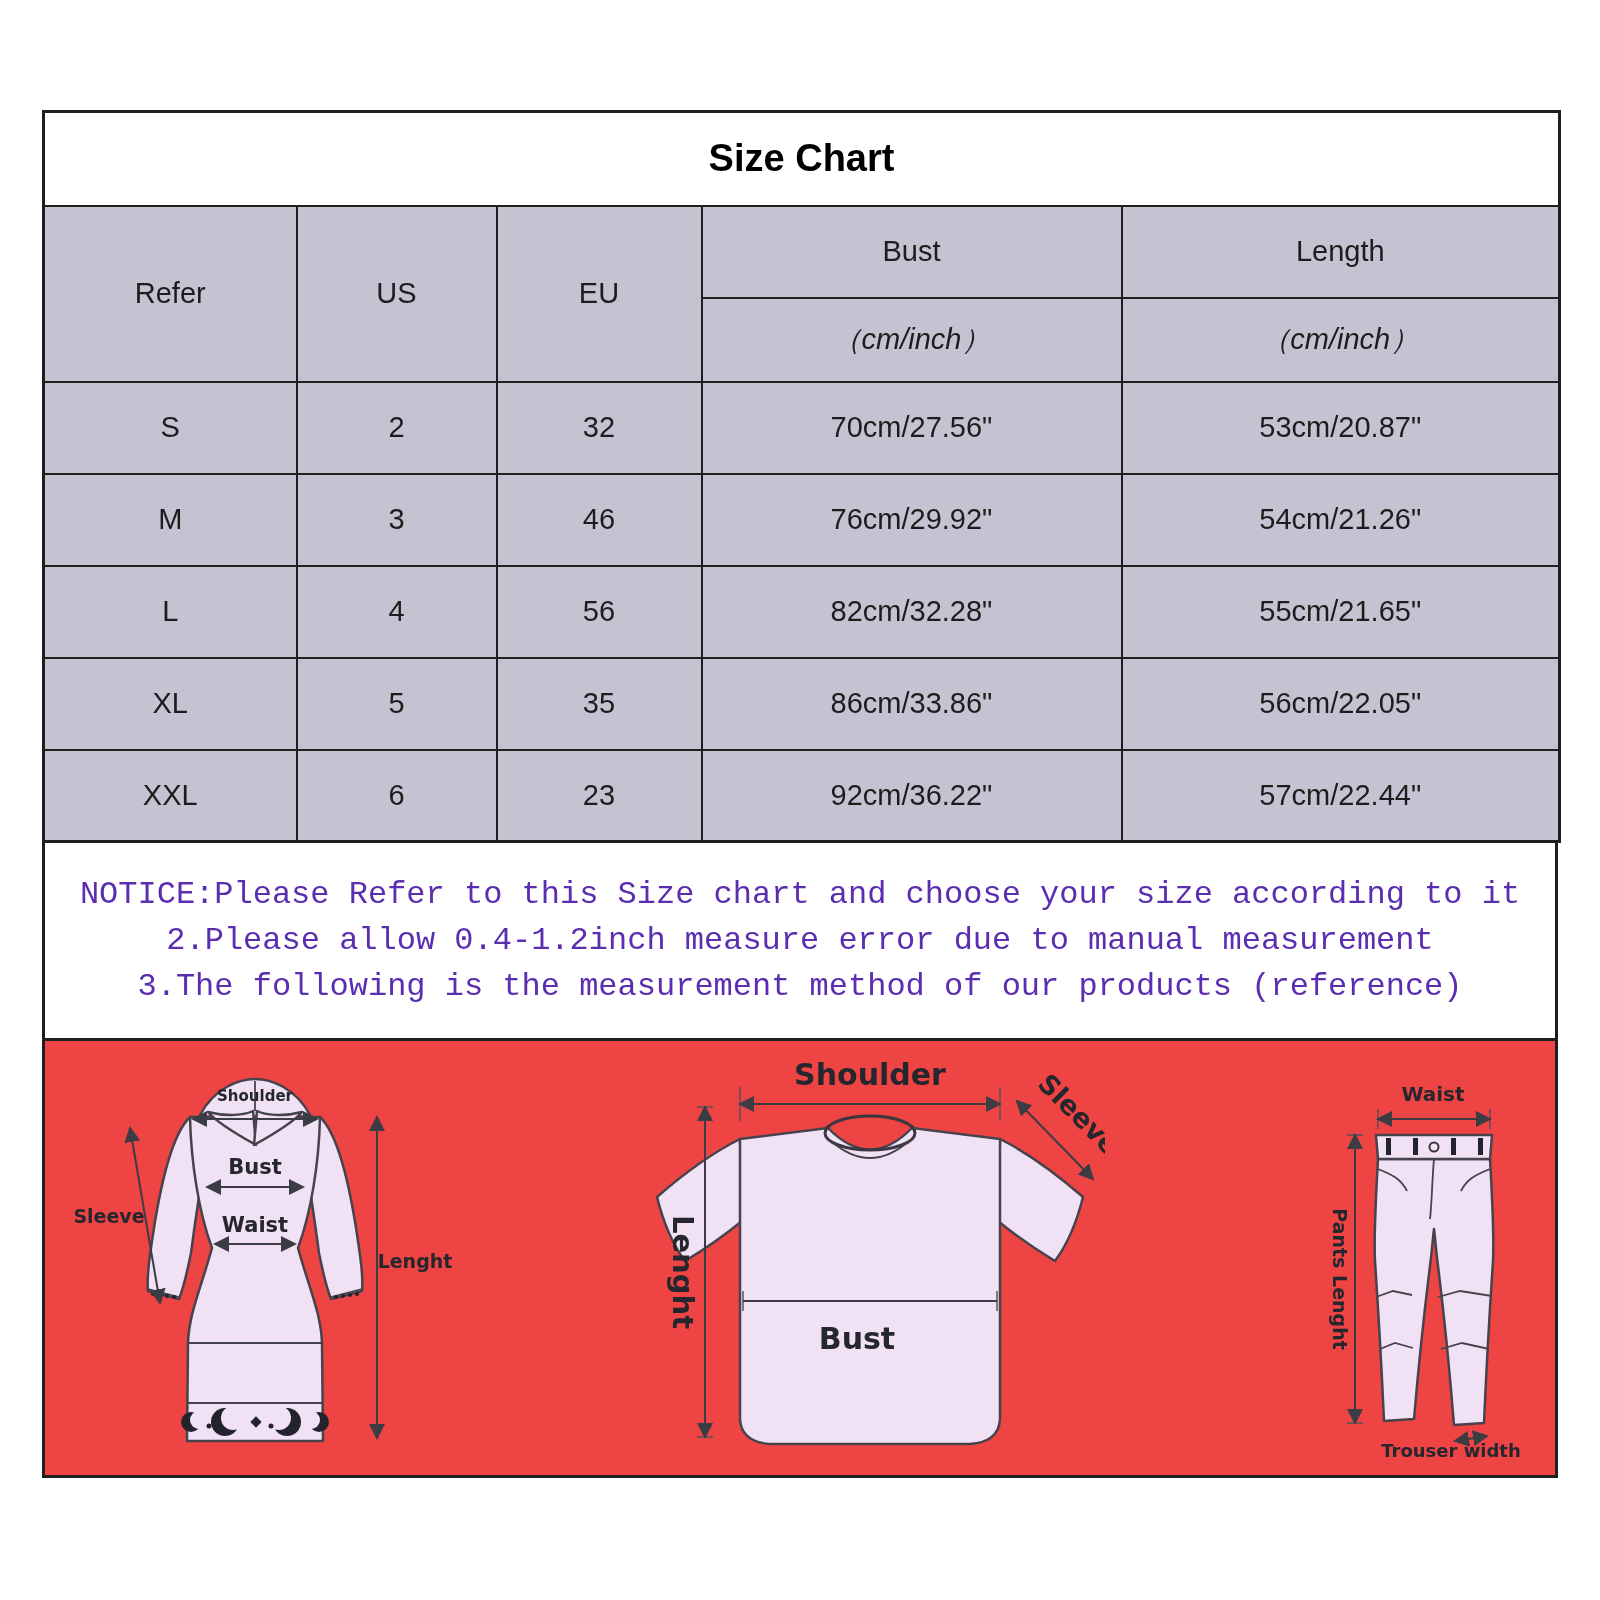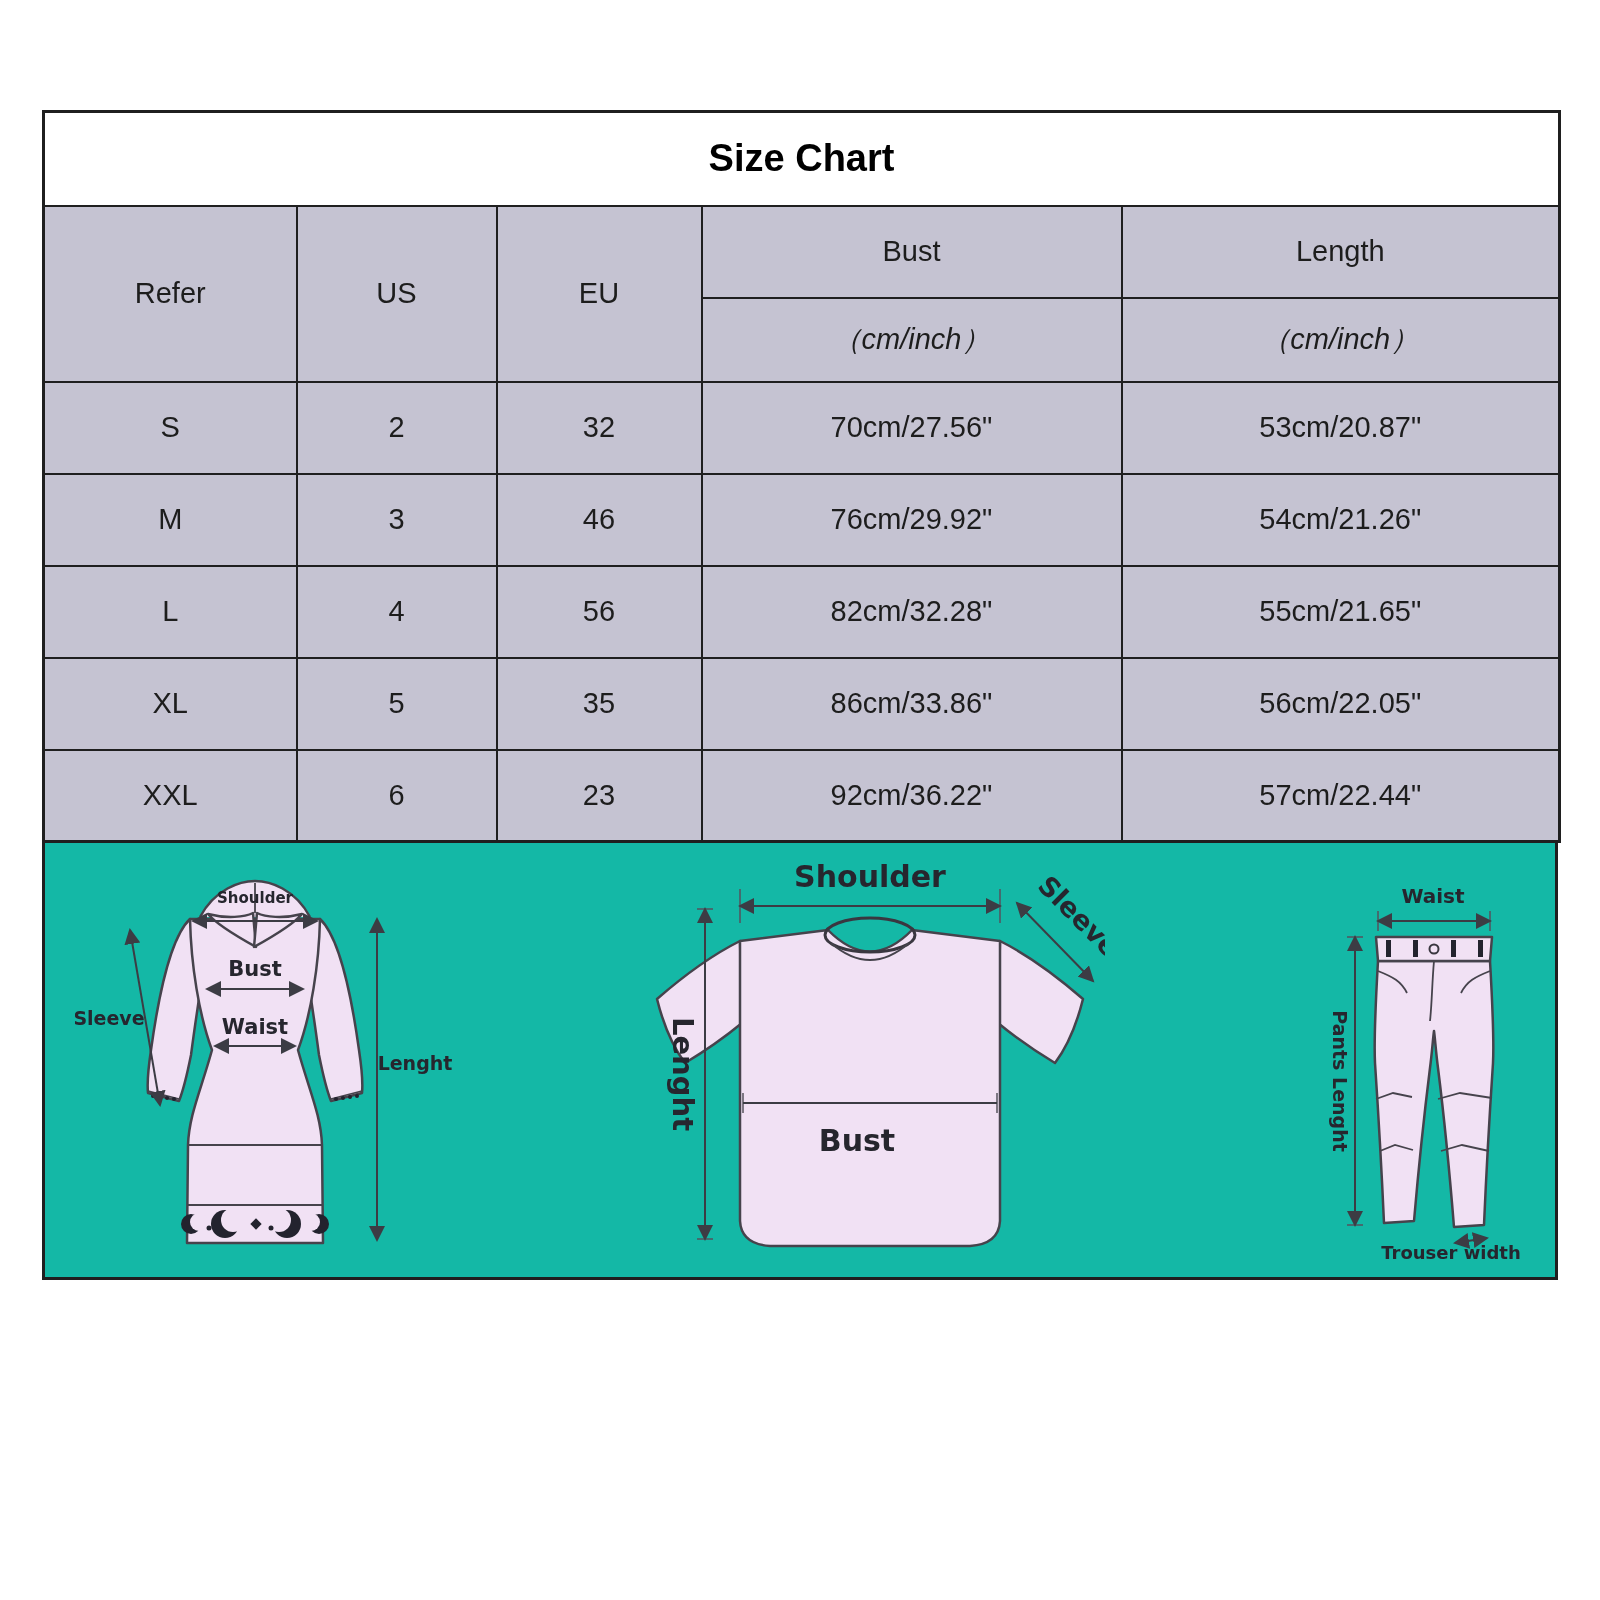--- a/index.html
+++ b/index.html
@@ -24,21 +24,21 @@
 
   
   .notice-box {
     border:3px solid #1f1f1f; border-top:none; height:195px;
     display:flex; flex-direction:column; justify-content:center; align-items:center;
     gap:9px; font-family:"Liberation Mono", monospace; font-size:32px;
     color:#5b2db0; white-space:nowrap;
   }
 
   
-  .diagram-box { border:3px solid #1f1f1f; border-top:none; height:434px; position:relative; background:#14b8a6; }
+  .diagram-box { border:3px solid #1f1f1f; border-top:none; height:434px; position:relative; background:#ef4444; }
   .diagram { position:absolute; }
   .dress  { left:30px;   top:12px; width:380px; height:400px; }
   .tshirt { left:540px;  top:8px;  width:520px; height:410px; }
   .pants  { left:1210px; top:10px; width:280px; height:410px; }
 
   .garment { fill:#f1e1f4; stroke:#46434c; stroke-width:2.5; stroke-linejoin:round; }
   .seam    { fill:none; stroke:#46434c; stroke-width:1.8; }
   .measure { stroke:#3c3c44; stroke-width:2; fill:none; }
   .thin    { stroke:#55525c; stroke-width:1.5; fill:none; }
   .lbl     { font-family:"DejaVu Sans", sans-serif; font-weight:700; fill:#26262e; }
@@ -104,20 +104,25 @@
     <tr class="r-data">
       <td>XXL</td>
       <td>6</td>
       <td>23</td>
       <td>92cm/36.22"</td>
       <td>57cm/22.44"</td>
     </tr>
   </tbody>
     </table>
 
+  <div class="notice-box">
+    <div>NOTICE:Please Refer to this Size chart and choose your size according to it</div>
+    <div>2.Please allow 0.4-1.2inch measure error due to manual measurement</div>
+    <div>3.The following is the measurement method of our products (reference)</div>
+  </div>
 
   <div class="diagram-box">
 
     <svg class="diagram dress" viewBox="0 0 380 400">
       <defs>
         <marker id="da" markerWidth="9" markerHeight="9" refX="7" refY="4" orient="auto-start-reverse">
           <path d="M0,0 L8,4 L0,8 z" fill="#3c3c44"></path>
         </marker>
       </defs>
 

